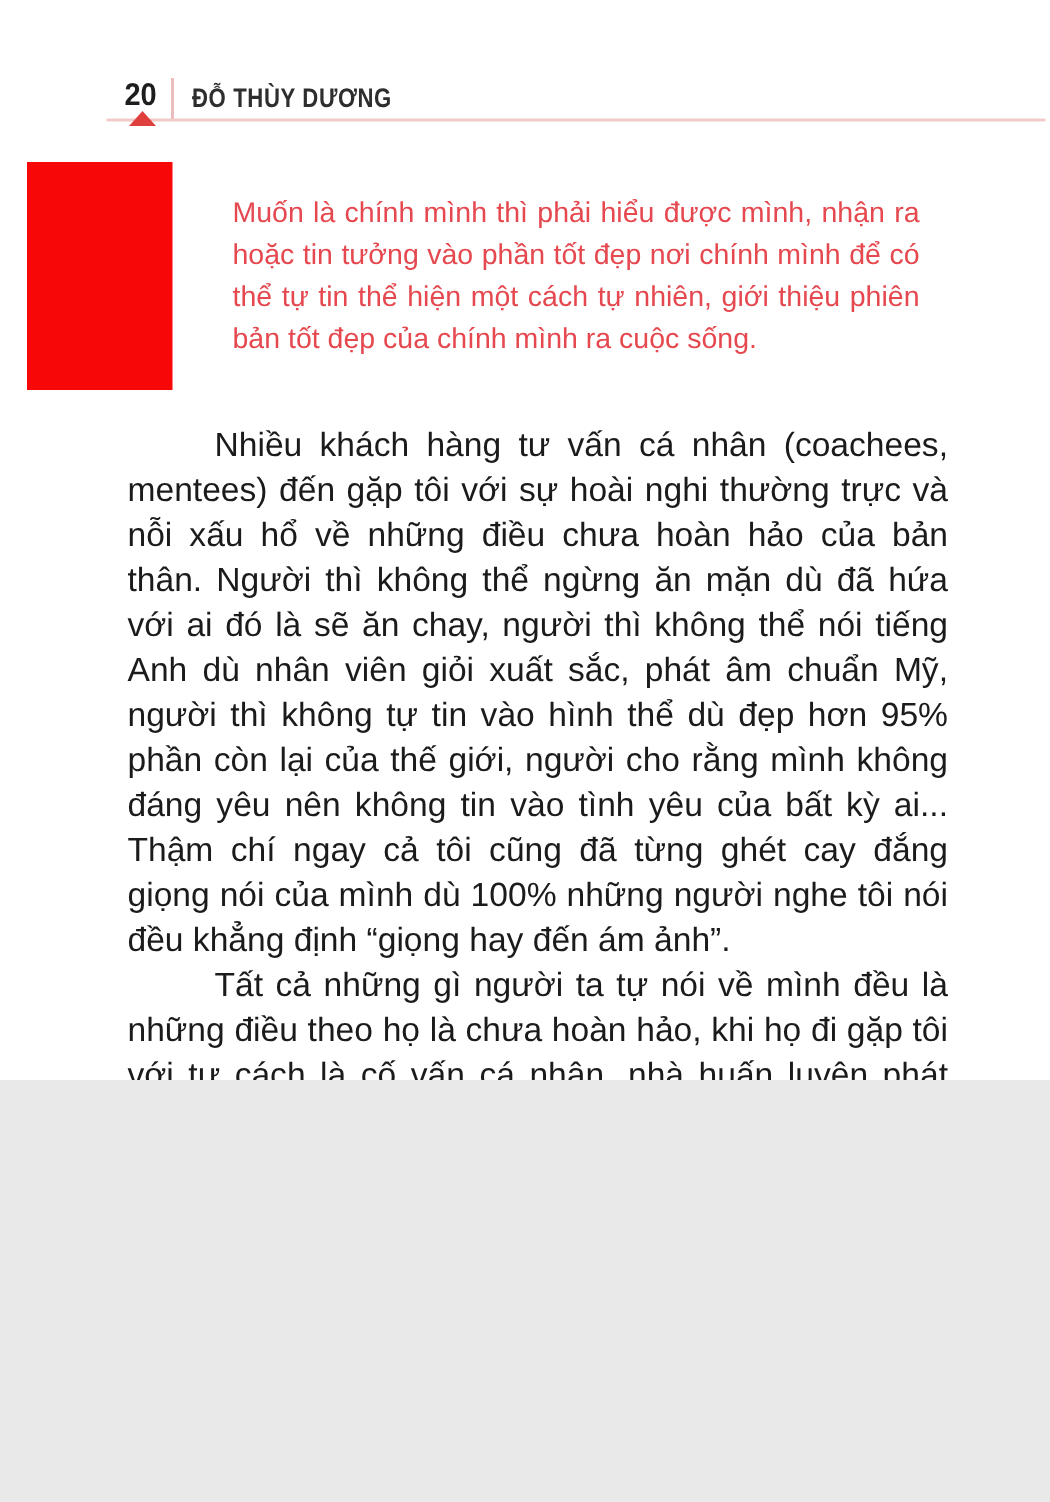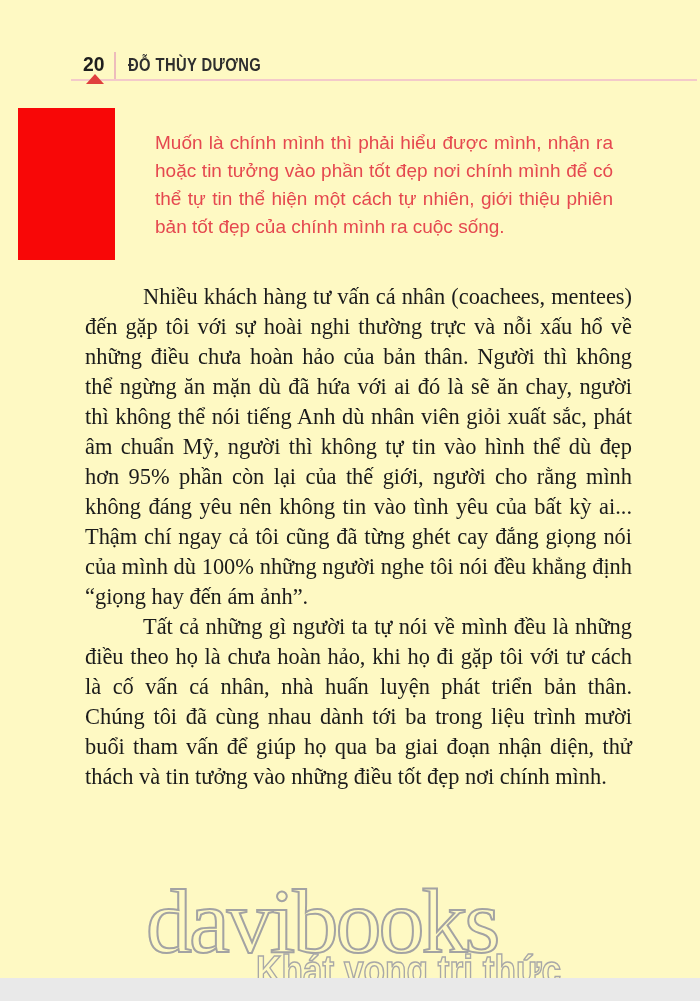--- a/index.html
+++ b/index.html
@@ -1,19 +1,19 @@
 <!DOCTYPE html>
 <html><head>
 <meta charset="utf-8">
 <style>
   html,body{margin:0;padding:0;background:#e9e9e9;}
   .page{
     position:relative;
-    width:700px;height:978px;
-    background:#fef9c3;
+    width:700px;height:720px;
+    background:#ffffff;
     overflow:hidden;
     font-family:"Liberation Serif", serif;
   }
   
   .page-num{
     position:absolute;left:83px;top:52px;
     font-family:"Liberation Sans", sans-serif;
     font-size:21px;font-weight:700;color:#1e1e1e;
     transform:scaleX(0.92);transform-origin:left top;
     letter-spacing:0px;
@@ -52,21 +52,21 @@
     font-size:19px;line-height:28px;
     color:#e5484f;text-align:justify;
   }
   
   .body-text{
     position:absolute;left:85px;top:282px;width:547px;
     z-index:2;
   }
   .para{
     margin:0;
-    font-family:Liberation Serif, serif;
+    font-family:Liberation Sans, sans-serif;
     font-size:22.4px;line-height:30px;
     color:#1b1b1b;text-align:justify;
     text-indent:58px;
   }
   
   .watermark{position:absolute;left:0;top:0;width:700px;height:1001px;z-index:1;pointer-events:none;}
   .wm-brand{
     position:absolute;left:146px;top:868px;
     font-family:"Liberation Serif", serif;
     font-size:92px;font-weight:400;

